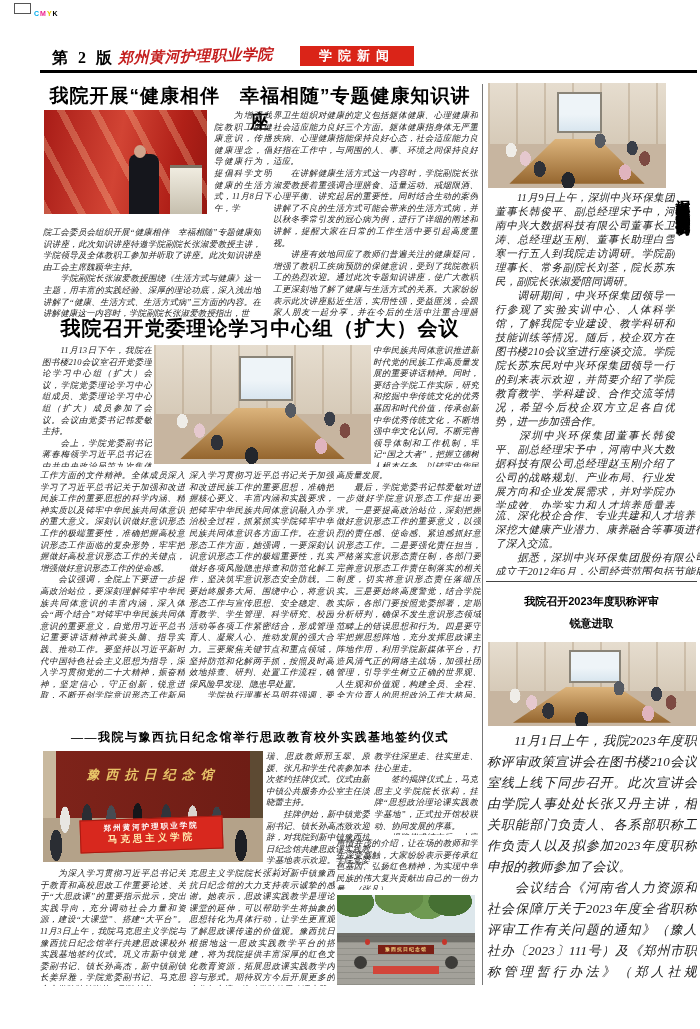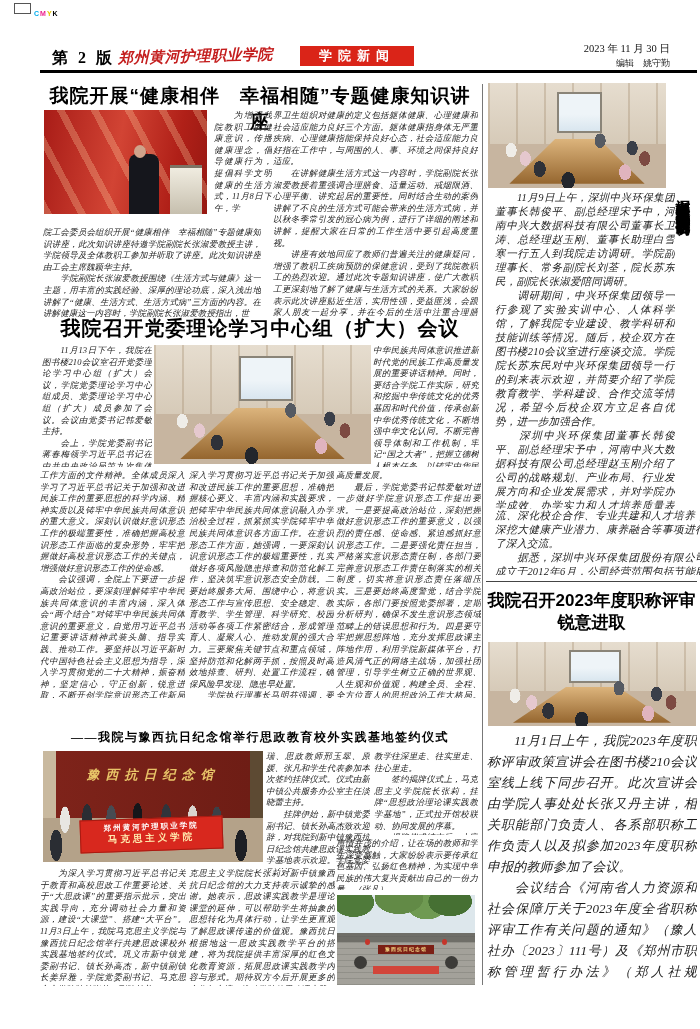--- a/index.html
+++ b/index.html
@@ -95,24 +95,20 @@
 <div id="page">
 
   <div class="cropbox" style="left:14px;top:3px;width:15px;height:9px"></div>
   <div class="abs cmyk" style="left:34px;top:2px">
     <span style="color:#00adee">C</span><span style="color:#ec1e8c">M</span><span style="color:#e3c400">Y</span><span style="color:#000">K</span>
   </div>
 
   <div class="edition" style="left:52px;top:48px">第 2 版</div>
   <div class="masthead" style="left:118px;top:47px">郑州黄河护理职业学院</div>
   <div class="badge" style="left:300px;top:46px;width:114px;height:20px">学院新闻</div>
-  <div class="dateblk" style="left:520px;top:42px;width:150px">
-    <div>2023 年 11 月 30 日</div>
-    <div class="ed">编辑　姚守勤</div>
-  </div>
   <div class="rule" style="left:40px;top:70px;width:657px;height:2.5px"></div>
 
   <div class="abs" style="left:482px;top:84px;width:1px;height:901px;background:#777"></div>
 
   <div class="headline" style="left:40px;top:83px;width:440px;font-size:19px;letter-spacing:1px">我院开展“健康相伴　幸福相随”专题健康知识讲座</div>
 
   <div class="photo" style="left:44px;top:110px;width:163px;height:104px">
     <div class="p1-bg"></div>
     <div class="p1-beam"></div>
     <div class="p1-person"></div>
@@ -196,21 +192,21 @@
   <div class="vhead" style="left:668px;top:188px;width:30px;height:332px">深圳中兴环保集团董事长韩俊平一行到我院走访调研</div>
 
   <div class="txt body-r" style="left:487px;top:191px;width:180px;height:318px">　　11月9日上午，深圳中兴环保集团董事长韩俊平、副总经理宋予中，河南中兴大数据科技有限公司董事长卫涛、总经理赵玉刚、董事长助理白雪寒一行五人到我院走访调研。学院副理事长、常务副院长刘荃，院长苏东民，副院长张淑爱陪同调研。
 　　调研期间，中兴环保集团领导一行参观了实验实训中心、人体科学馆，了解我院专业建设、教学科研和技能训练等情况。随后，校企双方在图书楼210会议室进行座谈交流。学院院长苏东民对中兴环保集团领导一行的到来表示欢迎，并简要介绍了学院教育教学、学科建设、合作交流等情况，希望今后校企双方立足各自优势，进一步加强合作。
 　　深圳中兴环保集团董事长韩俊平、副总经理宋予中，河南中兴大数据科技有限公司总经理赵玉刚介绍了公司的战略规划、产业布局、行业发展方向和企业发展需求，并对学院办学成效、办学实力和人才培养质量表示充分肯定。校企双方对加强合作交</div>
   <div class="txt body-r" style="left:487px;top:509px;width:211px;height:66px">流、深化校企合作、专业共建和人才培养，深挖大健康产业潜力、康养融合等事项进行了深入交流。
 　　据悉，深圳中兴环保集团股份有限公司成立于2012年6月，公司经营范围包括节能服务、合同能源管理、节能项目工程设计等。（姚守勤）</div>
 
   <div class="rule" style="left:486px;top:581px;width:211px;height:1px;background:#444"></div>
 
-  <div class="headline" style="left:486px;top:590px;width:211px;font-size:17px;line-height:22px">
+  <div class="headline" style="left:486px;top:590px;width:211px;font-size:11px;line-height:22px">
     <div>我院召开2023年度职称评审</div>
     <div>锐意进取</div>
   </div>
 
   <div class="photo" style="left:488px;top:642px;width:208px;height:84px">
     <div class="m-wall"></div>
     <div class="m-scr"></div>
     <div class="m-floor"></div>
     <div class="m-tbl"></div>
     <div class="m-ppl"></div>

